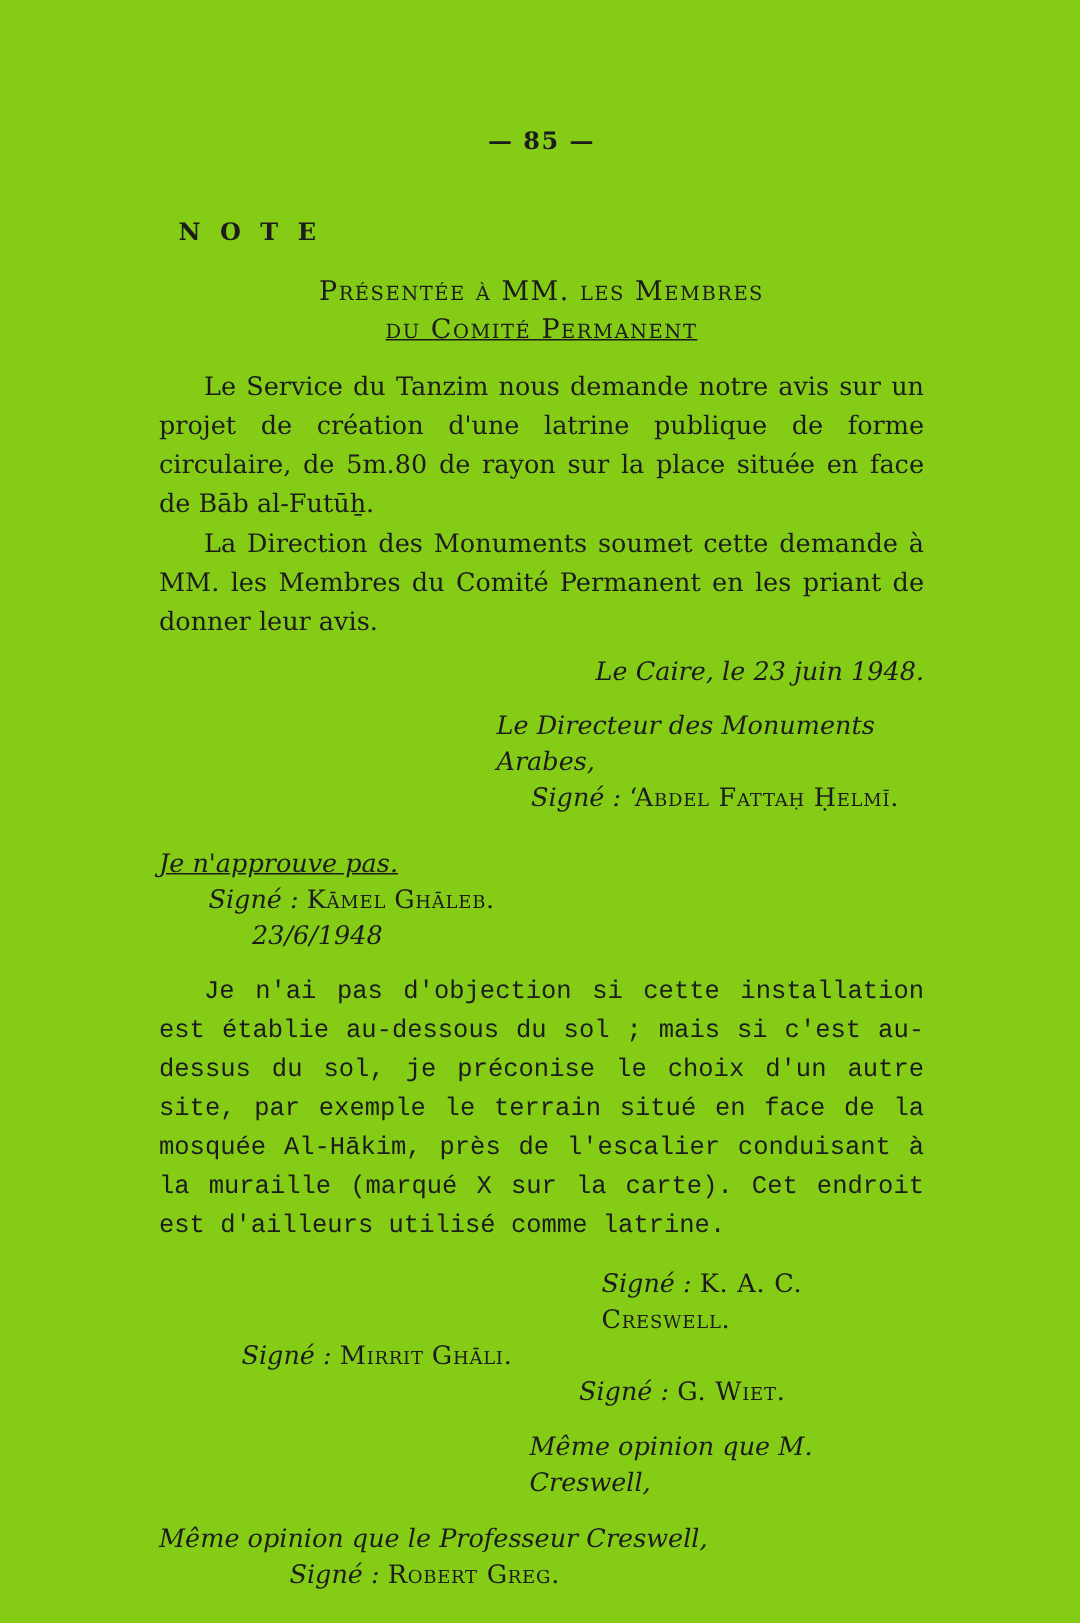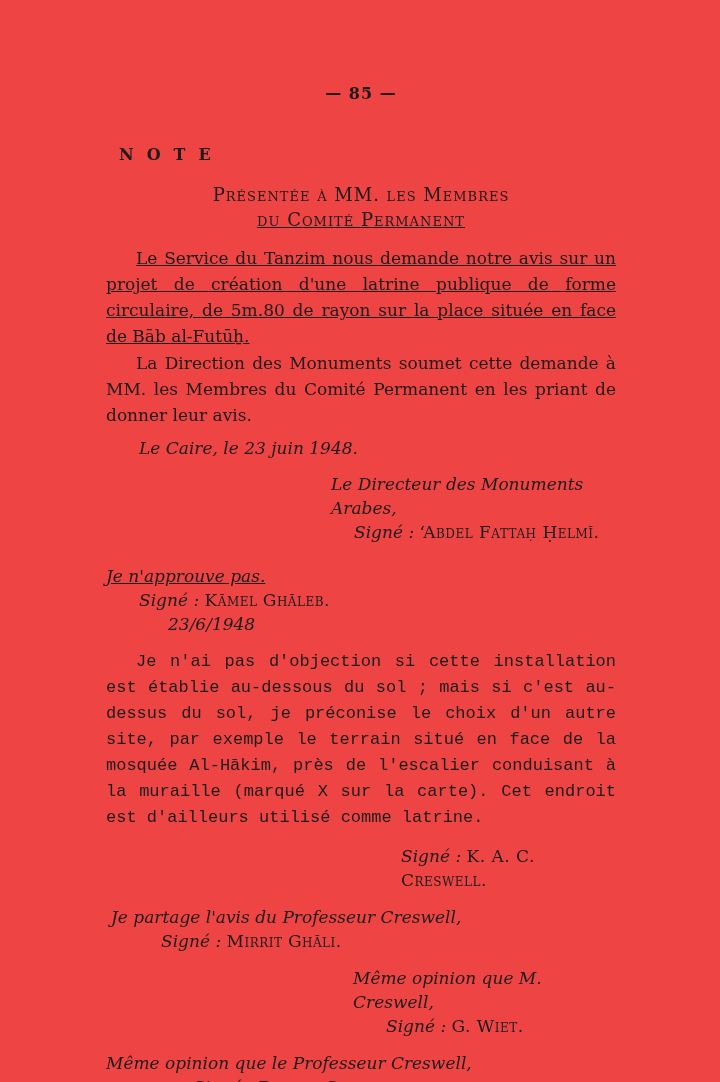--- a/index.html
+++ b/index.html
@@ -3,51 +3,51 @@
 <meta charset="utf-8">
 <style>
   * { margin: 0; padding: 0; box-sizing: border-box; }
   html, body {
     width: 720px; height: 1082px;
     background: #ffffff;
     font-family: "DejaVu Serif", "Liberation Serif", serif;
     color: #1c1c1c;
     overflow: hidden;
   }
-  .page { width: 720px; height: 1082px; padding: 84px 104px 0 106px; background: #ef4444; }
+  .page { width: 720px; height: 1082px; padding: 84px 104px 0 106px; background: #84cc16; }
 
   .page-number {
     text-align: center; font-size: 16px; font-weight: bold; letter-spacing: 1px;
   }
   .title {
     margin-top: 42px; text-align: left;
     font-size: 16px; font-weight: bold;
     letter-spacing: 13px; text-indent: 13px;
   }
   .subtitle {
     margin-top: 20px; text-align: center;
     font-variant: small-caps; font-size: 18px; letter-spacing: 1px;
   }
   .sub2 { margin-top: 4px; text-decoration: underline; }
 
   .para {
     font-size: 17px; line-height: 26px;
     text-align: justify; text-align-last: left;
     text-indent: 30px;
   }
-  .para1 { margin-top: 15px; text-decoration: underline; }
+  .para1 { margin-top: 15px; }
   .para2 { margin-top: 1px; }
 
   .italic { font-style: italic; }
   .smallcaps { font-variant: small-caps; letter-spacing: 0.5px; }
   .underlined { text-underline-offset: 2px; }
 
   .line { font-size: 17px; line-height: 24px; }
 
-  .dateline   { margin-top: 8px;  margin-left: 33px; }
+  .dateline   { margin-top: 8px;  margin-left: 33px; text-align: right; }
   .dir-role   { margin-top: 12px; margin-left: 225px; }
   .dir-sig    { margin-left: 248px; }
 
   .ghaleb-remark { margin-top: 20px; margin-left: 0; text-decoration: underline; }
   .ghaleb-sig    { margin-left: 33px; }
   .ghaleb-date   { margin-left: 62px; }
 
   .creswell-para { margin-top: 13px; font-family: Liberation Mono, monospace; }
   .creswell-sig  { margin-top: 13px; margin-left: 295px; }
 
@@ -97,34 +97,33 @@
   </div>
 
   <p class="para creswell-para">Je n'ai pas d'objection si cette installation est établie au-dessous du sol ; mais si c'est au-dessus du sol, je préconise le choix d'un autre site, par exemple le terrain situé en face de la mosquée Al-Hākim, près de l'escalier conduisant à la muraille (marqué X sur la carte). Cet endroit est d'ailleurs utilisé comme latrine.</p>
 
   <div class="line creswell-sig">
     <span class="italic">Signé :</span>
     <span class="smallcaps">K. A. C. Creswell.</span>
   </div>
 
   <div>
-    <div class="line italic mirrit-remark">Je partage l'avis du Professeur Creswell,</div>
     <div class="line mirrit-sig">
       <span class="italic">Signé :</span>
       <span class="smallcaps">Mirrit</span>
       <span class="smallcaps underlined">Ghāli</span><span class="smallcaps">.</span>
     </div>
   </div>
 
   <div>
-    <div class="line italic wiet-remark">Même opinion que M. Creswell,</div>
     <div class="line wiet-sig">
       <span class="italic">Signé :</span>
       <span class="smallcaps">G. Wiet.</span>
     </div>
+    <div class="line italic wiet-remark">Même opinion que M. Creswell,</div>
   </div>
 
   <div>
     <div class="line italic greg-remark">Même opinion que le Professeur Creswell,</div>
     <div class="line greg-sig">
       <span class="italic">Signé :</span>
       <span class="smallcaps">Robert Greg.</span>
     </div>
   </div>
 

